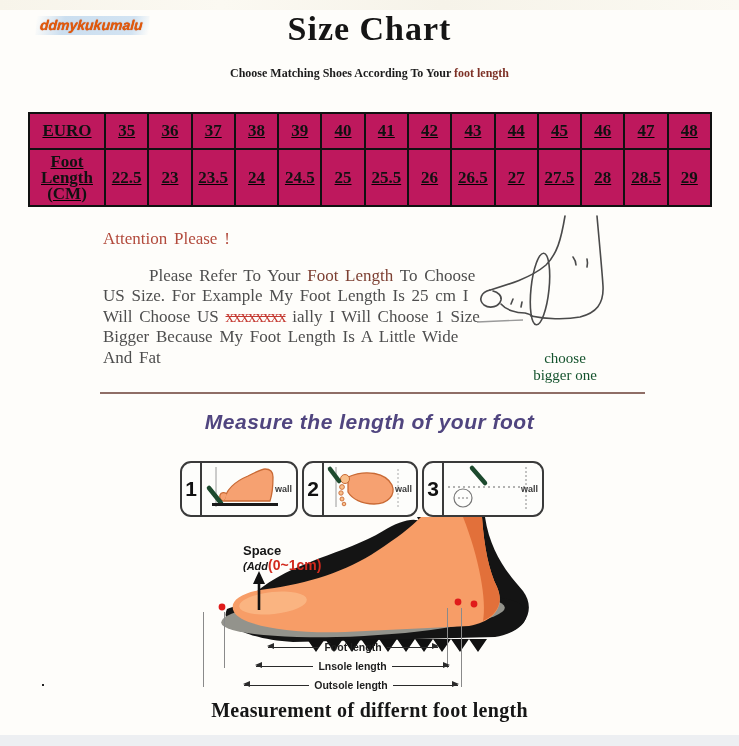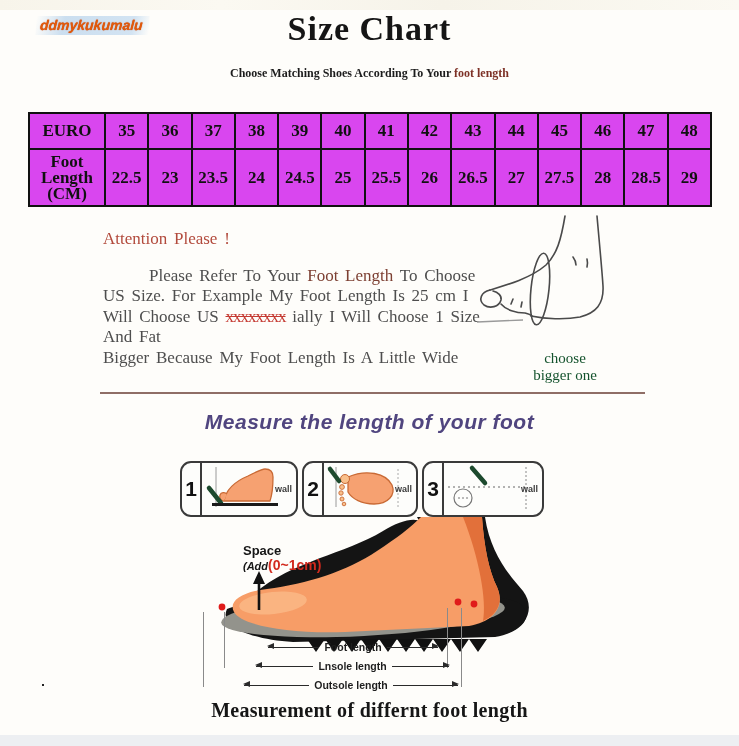--- a/index.html
+++ b/index.html
@@ -25,21 +25,21 @@
 
   .title { position:absolute; left:0; top:10px; width:739px; text-align:center;
     font-size:34px; font-weight:bold; color:#151515; letter-spacing:1px; }
 
   .subtitle { position:absolute; left:0; top:66px; width:739px; text-align:center;
     font-size:12px; font-weight:bold; color:#1c1c1c; }
   .subtitle .hl { color:#7d3126; }
 
   
   table.size-table { position:absolute; left:28px; top:112px; width:684px;
-    border-collapse:collapse; table-layout:fixed; background:#d946ef; }
+    border-collapse:collapse; table-layout:fixed; background:#be185d;text-decoration:underline; }
   table.size-table td, table.size-table th {
     border:2.5px solid #111; text-align:center; vertical-align:middle;
     font-weight:bold; color:#111; font-family:"Liberation Serif", serif; }
   table.size-table tr.r1 th, table.size-table tr.r1 td { height:36px; font-size:17px; }
   table.size-table tr.r2 th, table.size-table tr.r2 td { height:57px; font-size:17px; }
   table.size-table th.rowhead { width:76px; font-size:15px; line-height:16px; white-space:pre-line; }
 
   
   .attention { position:absolute; left:103px; top:229px; width:400px;
     font-size:17px; line-height:20.5px; color:#4e4e4e; }
@@ -157,22 +157,22 @@
           <td>29</td>
         </tr>
   </tbody>
     </table>
 
   <div class="attention">
     <div class="ln a-title">Attention Please !</div>
     <div class="ln indent"><span>Please Refer To Your </span><span class="maroon">Foot Length</span><span> To Choose</span></div>
     <div class="ln">US Size. For Example My Foot Length Is 25 cm I</div>
     <div class="ln"><span>Will Choose US </span><span class="xs">xxxxxxxx</span><span> ially I Will Choose 1 Size</span></div>
+    <div class="ln">Bigger Because My Foot Length Is A Little Wide</div>
     <div class="ln">And Fat</div>
-    <div class="ln">Bigger Because My Foot Length Is A Little Wide</div>
   </div>
 
   <svg class="foot-sketch" width="168" height="140" viewBox="0 0 168 140">
     <g fill="none" stroke="#4a4a4a" stroke-width="1.6" stroke-linecap="round">
       <path d="M 120,4 C 123,38 125,58 126,74 C 127,92 119,101 103,105 C 88,108 68,107 54,104"></path>
       <path d="M 88,4 C 84,28 80,42 69,53 C 54,66 30,73 13,78"></path>
       <path d="M 13,78 C 4,80 1,88 7,93 C 13,97 22,95 24,88 C 25,84 21,80 16,79"></path>
       <path d="M 24,92 C 29,98 39,101 48,101 C 52,102 54,103 55,104"></path>
       <path d="M 34,92 l 2,-5 M 44,95 l 1,-5"></path>
       <ellipse cx="63" cy="77" rx="9" ry="36" transform="rotate(6 63 77)"></ellipse>

